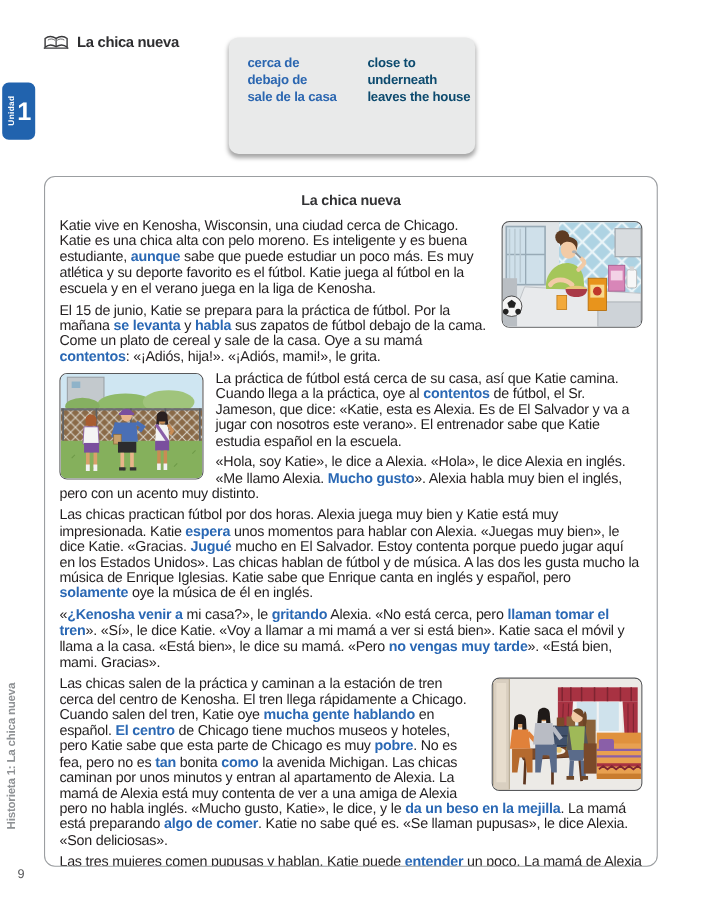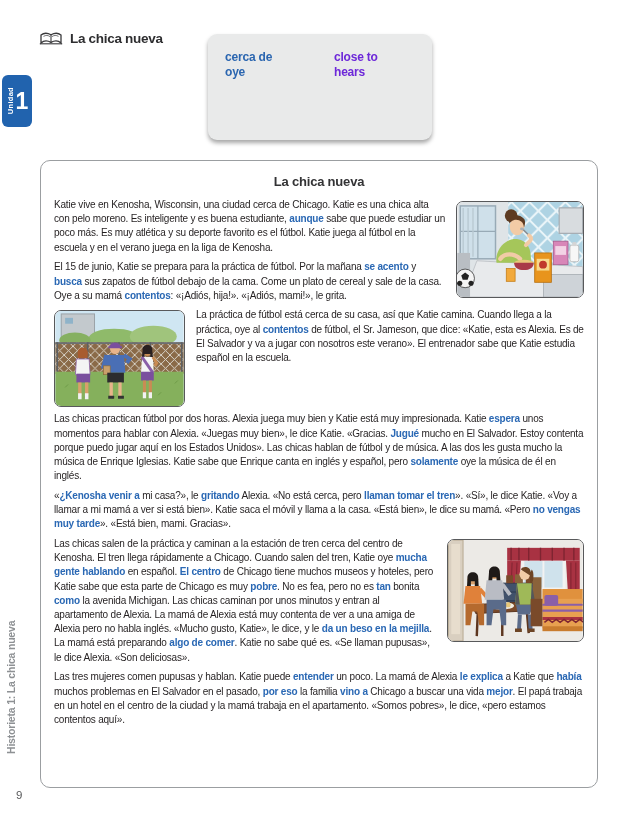--- a/index.html
+++ b/index.html
@@ -15,38 +15,38 @@
   .header-title { font-weight:bold; font-size:13.5px; letter-spacing:-0.3px; color:#2e2e30; }
 
   
   .vocab-box {
     position:absolute; left:208px; top:34px; width:224px; height:106px;
     background:#e9eaea; border-radius:9px; box-shadow:0 3px 4px rgba(0,0,0,0.35);
     padding:16px 0 8px 17px;
   }
   .vocab-row { display:flex; font-weight:bold; font-size:12px; line-height:15.3px; letter-spacing:-0.2px; }
   .vocab-row .es { width:109px; color:#2b66b0; }
-  .vocab-row .en { color:#6d28d9; }
+  .vocab-row .en { color:#0c4a6e; }
 
   
   .unit-tab {
     position:absolute; left:2px; top:75px; width:30px; height:52px;
     background:#2163ae; border-radius:6px; display:flex; align-items:center; justify-content:center;
   }
   .unit-word { writing-mode:vertical-rl; transform:rotate(180deg); color:#fff; font-size:7.5px; font-weight:bold; letter-spacing:0.3px; }
   .unit-num { color:#fff; font-size:23px; font-weight:bold; margin-left:1px; line-height:1; }
 
   
   .story-box {
     position:absolute; left:40px; top:160px; width:558px; height:628px;
     border:1.3px solid #9b9ea1; border-radius:10px; background:#fff;
     padding:10px 13px 0 13px; color:#231f20; overflow:hidden;
   }
   .story-title { text-align:center; font-size:13px; font-weight:bold; color:#333335; letter-spacing:-0.2px; margin:3px 0 9px; }
-  .para { font-size:10px; line-height:14.2px; letter-spacing:-0.2px; margin:0 0 5.5px; }
+  .para { font-size:13px; line-height:14.2px; letter-spacing:-0.2px; margin:0 0 5.5px; }
   .kw { color:#2a68b4; font-weight:bold; }
 
   .fig { border:1.6px solid #58595b; border-radius:7px; overflow:hidden; background:#fff; }
   .fig svg { display:block; width:100%; height:100%; }
   .fig-r1 { float:right; width:128px; height:97px; margin:3px 0 6px 11px; }
   .fig-l2 { float:left;  width:131px; height:97px; margin:2px 11px 5px 0; }
   .fig-r3 { float:right; width:137px; height:103px; margin:2px 0 6px 11px; }
   .clr { clear:both; }
 
   
@@ -79,22 +79,26 @@
     </span>
     <span class="header-title">La chica nueva</span>
   </div>
 
   <div class="vocab-box">
     <div class="vocab-row">
       <span class="es">cerca de</span>
       <span class="en">close to</span>
     </div>
     <div class="vocab-row">
-      <span class="es">oye</span>
-      <span class="en">hears</span>
+      <span class="es">debajo de</span>
+      <span class="en">underneath</span>
+    </div>
+    <div class="vocab-row">
+      <span class="es">sale de la casa</span>
+      <span class="en">leaves the house</span>
     </div>
   </div>
 
   <div class="story-box">
     <div class="story-title">La chica nueva</div>
 
     <div class="fig fig-r1">
       <svg viewBox="0 0 128 97">
         <defs>
           <pattern id="pat-diamond" width="13" height="13" patternUnits="userSpaceOnUse" patternTransform="rotate(45)">
@@ -130,21 +134,21 @@
         <rect x="81" y="58" width="13" height="12" fill="#f7d98c"></rect>
           <circle cx="87.5" cy="64" r="4" fill="#c0392b"></circle>
         <rect x="98" y="40" width="15" height="24" fill="#d886b8" stroke="#a85a8c" stroke-width="0.8"></rect>
         <rect x="100" y="45" width="11" height="9" fill="#f3d3e6"></rect>
         <rect x="115" y="44" width="9" height="17" rx="2" fill="#f7f7f7" stroke="#b5b5b5" stroke-width="0.8"></rect>
         <rect x="117.5" y="41" width="4" height="4" fill="#d5d5d5"></rect>
       </svg>
     </div>
 
     <p class="para">Katie vive en Kenosha, Wisconsin, una ciudad cerca de Chicago. Katie es una chica alta con pelo moreno. Es inteligente y es buena estudiante, <b class="kw">aunque</b> sabe que puede estudiar un poco más. Es muy atlética y su deporte favorito es el fútbol. Katie juega al fútbol en la escuela y en el verano juega en la liga de Kenosha.</p>
-    <p class="para">El 15 de junio, Katie se prepara para la práctica de fútbol. Por la mañana <b class="kw">se acento</b> y <b class="kw">busca</b> sus zapatos de fútbol debajo de la cama. Come un plato de cereal y sale de la casa. Oye a su mamá <b class="kw">contentos</b>: «¡Adiós, hija!». «¡Adiós, mami!», le grita.</p>
+    <p class="para">El 15 de junio, Katie se prepara para la práctica de fútbol. Por la mañana <b class="kw">se levanta</b> y <b class="kw">habla</b> sus zapatos de fútbol debajo de la cama. Come un plato de cereal y sale de la casa. Oye a su mamá <b class="kw">contentos</b>: «¡Adiós, hija!». «¡Adiós, mami!», le grita.</p>
     <div class="clr"></div>
 
     <div class="fig fig-l2">
       <svg viewBox="0 0 131 97">
         <defs>
           <pattern id="pat-chain" width="9" height="9" patternUnits="userSpaceOnUse">
             <path d="M0,0 L9,9 M9,0 L0,9" stroke="#d9d4ca" stroke-width="1" fill="none"></path>
           </pattern>
         </defs>
         <rect width="131" height="97" fill="#cfe6f2"></rect>
@@ -183,20 +187,21 @@
         <path d="M88.5,47 h11 l1,16 h-13 Z" fill="#f4f4f4"></path>
         <path d="M88.5,47 L99.5,63" stroke="#8a5fa8" stroke-width="3"></path>
         <path d="M99.5,47 l4,6 -2,3" fill="none" stroke="#c98c54" stroke-width="3"></path>
         <rect x="87.5" y="62" width="13" height="9" fill="#7a4f9e"></rect>
         <path d="M91,71 V85 M97,71 V85" stroke="#c98c54" stroke-width="3.2"></path>
         <path d="M91,83 V89 M97,83 V89" stroke="#f2f2f2" stroke-width="3.4"></path>
       </svg>
     </div>
 
     <p class="para">La práctica de fútbol está cerca de su casa, así que Katie camina. Cuando llega a la práctica, oye al <b class="kw">contentos</b> de fútbol, el Sr. Jameson, que dice: «Katie, esta es Alexia. Es de El Salvador y va a jugar con nosotros este verano». El entrenador sabe que Katie estudia español en la escuela.</p>
+    <p class="para">«Hola, soy Katie», le dice a Alexia. «Hola», le dice Alexia en inglés. «Me llamo Alexia. <b class="kw">Mucho gusto</b>». Alexia habla muy bien el inglés, pero con un acento muy distinto.</p>
     <div class="clr"></div>
 
     <p class="para">Las chicas practican fútbol por dos horas. Alexia juega muy bien y Katie está muy impresionada. Katie <b class="kw">espera</b> unos momentos para hablar con Alexia. «Juegas muy bien», le dice Katie. «Gracias. <b class="kw">Jugué</b> mucho en El Salvador. Estoy contenta porque puedo jugar aquí en los Estados Unidos». Las chicas hablan de fútbol y de música. A las dos les gusta mucho la música de Enrique Iglesias. Katie sabe que Enrique canta en inglés y español, pero <b class="kw">solamente</b> oye la música de él en inglés.</p>
     <p class="para">«<b class="kw">¿Kenosha venir a</b> mi casa?», le <b class="kw">gritando</b> Alexia. «No está cerca, pero <b class="kw">llaman tomar el tren</b>». «Sí», le dice Katie. «Voy a llamar a mi mamá a ver si está bien». Katie saca el móvil y llama a la casa. «Está bien», le dice su mamá. «Pero <b class="kw">no vengas muy tarde</b>». «Está bien, mami. Gracias».</p>
 
     <div class="fig fig-r3">
       <svg viewBox="0 0 137 103">
         <rect width="137" height="103" fill="#eceae6"></rect>
         <rect x="0" y="0" width="15" height="103" fill="#d9cfc0" stroke="#b5a890" stroke-width="1"></rect>
         <rect x="3" y="4" width="9" height="92" fill="#e7ddcd"></rect>

